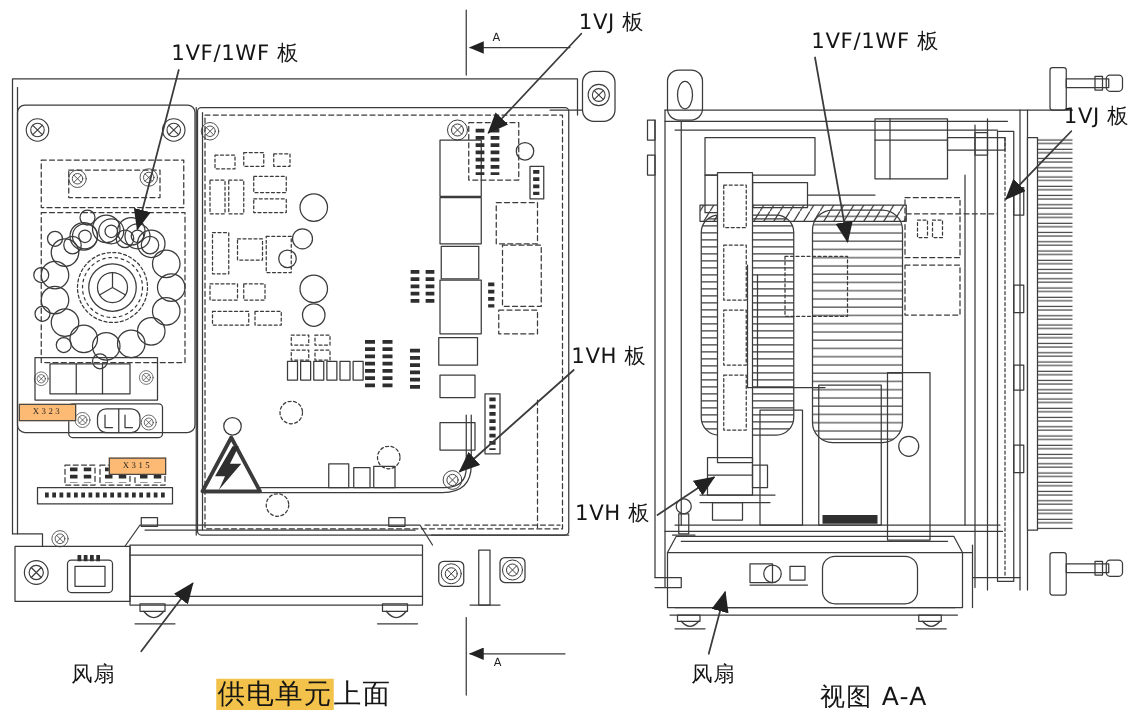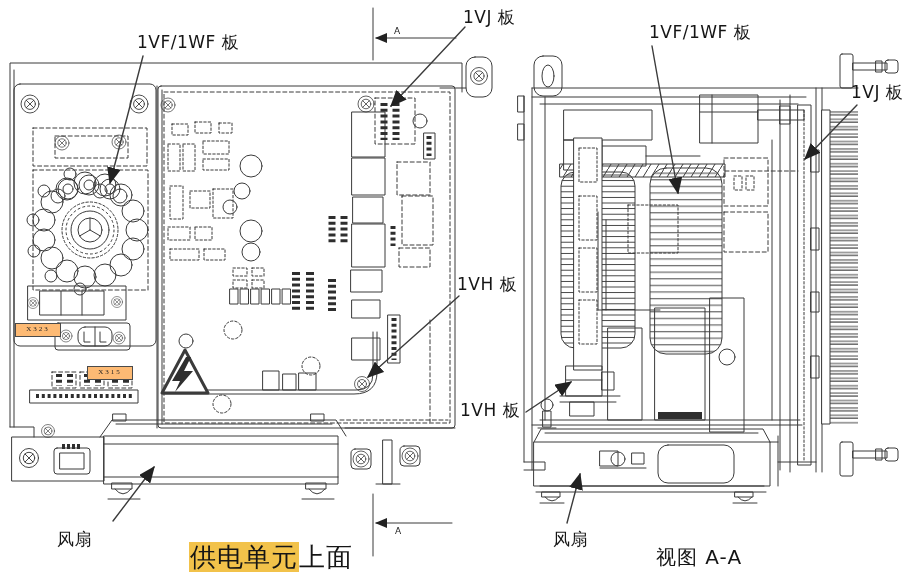--- a/index.html
+++ b/index.html
@@ -8,21 +8,21 @@
   svg{position:absolute;left:0;top:0;}
   .ln{fill:none;stroke:#3b3b3b;stroke-width:1;stroke-linecap:round;stroke-linejoin:round;}
   .thk{stroke-width:3;}
   .med{stroke-width:1.4;}
   .dsh{stroke-dasharray:4 2.6;}
   .dsh2{stroke-dasharray:2.4 2;}
   .pin{fill:none;stroke:#2e2e2e;stroke-dasharray:3 2.8;}
   .w8{stroke-width:8;} .w7{stroke-width:7;} .w6{stroke-width:6;} .w5{stroke-width:5;} .w4{stroke-width:4;}
   .blk{fill:#2f2f2f;stroke:none;}
   .lbl{position:absolute;color:#151515;font-size:17px;white-space:nowrap;letter-spacing:0.5px;}
-  .cap{font-size:26px;letter-spacing:1px;margin-left:16px;}
+  .cap{font-size:22px;letter-spacing:1px;}
   .cap2{font-size:20px;letter-spacing:1px;}
   .tinyA{position:absolute;color:#222;font-size:9px;}
   .connbox{position:absolute;border:1px solid #4a4a4a;background:#fdba74;color:#222;
            font-family:Liberation Serif, serif;font-size:7px;
            letter-spacing:2px;text-align:center;line-height:11px;white-space:nowrap;overflow:hidden;}
   .hl{padding:0 1px;}
 </style>
 </head>
 <body>
 

